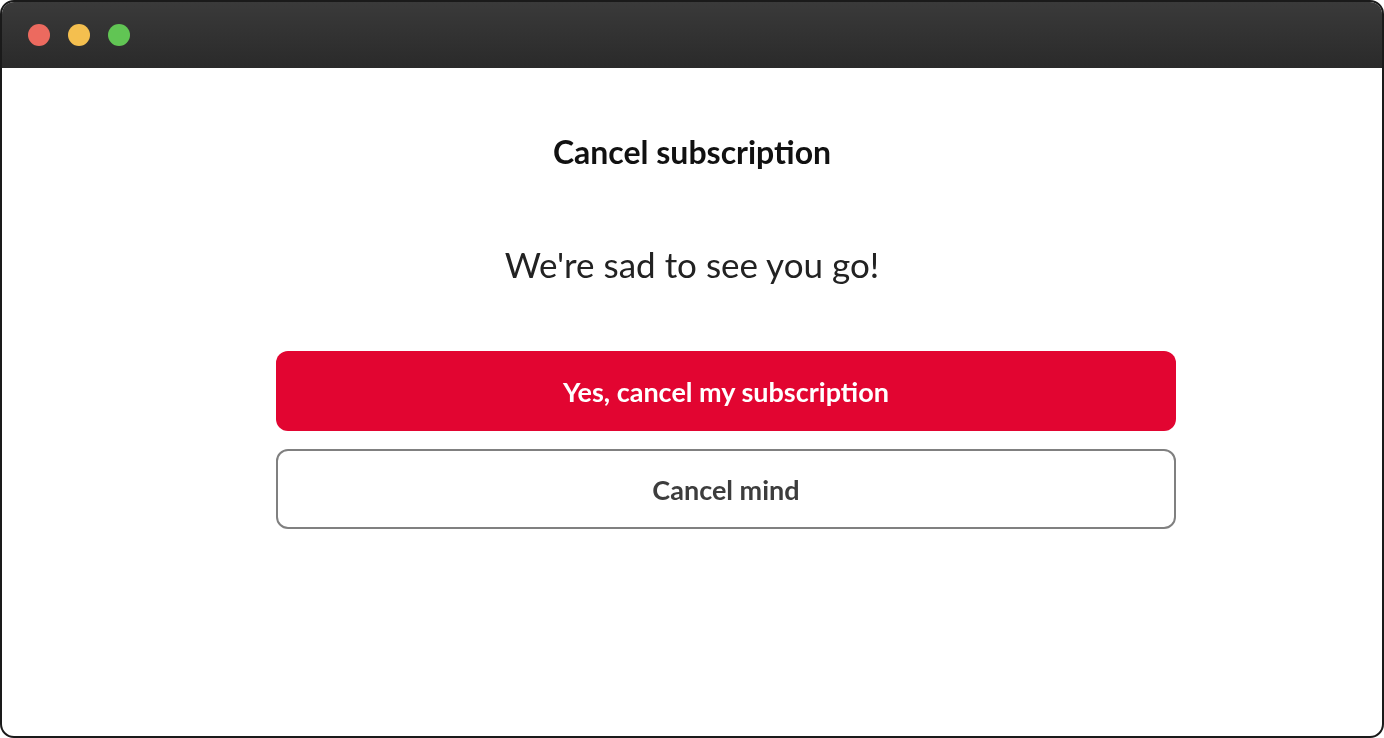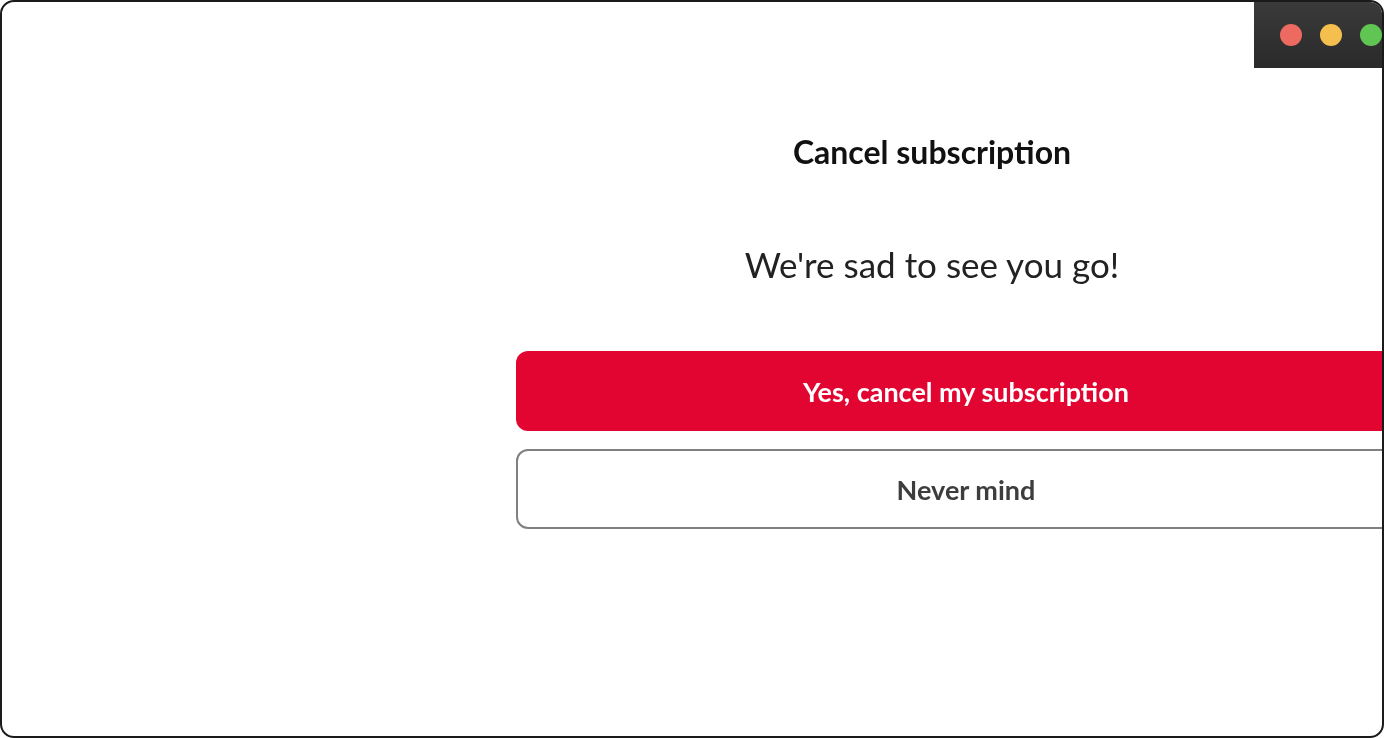--- a/index.html
+++ b/index.html
@@ -18,21 +18,20 @@
     
     .window {
       width: 100%;
       height: 100%;
       border: 2px solid #1a1a1a;
       border-radius: 14px;
       overflow: hidden;
       display: flex;
       flex-direction: column;
       background: #ffffff;
-      align-items: flex-end;
     }
     
     .titlebar {
       background: linear-gradient(to bottom, #3a3a3a, #2a2a2a);
       height: 66px;
       display: flex;
       align-items: center;
       padding-left: 26px;
       gap: 18px;
       flex-shrink: 0;
@@ -121,16 +120,16 @@
     <div class="traffic-light traffic-min"></div>
     <div class="traffic-light traffic-max"></div>
   </div>
 
   <div class="content">
     <h1 class="heading">Cancel subscription</h1>
     <p class="message-1">We're sad to see you go!</p>
 
     <div class="button-group">
       <button class="btn btn-primary">Yes, cancel my subscription</button>
-      <button class="btn btn-secondary">Never mind</button>
+      <button class="btn btn-secondary">Cancel mind</button>
     </div>
   </div>
 </div>
 
 </body></html>

